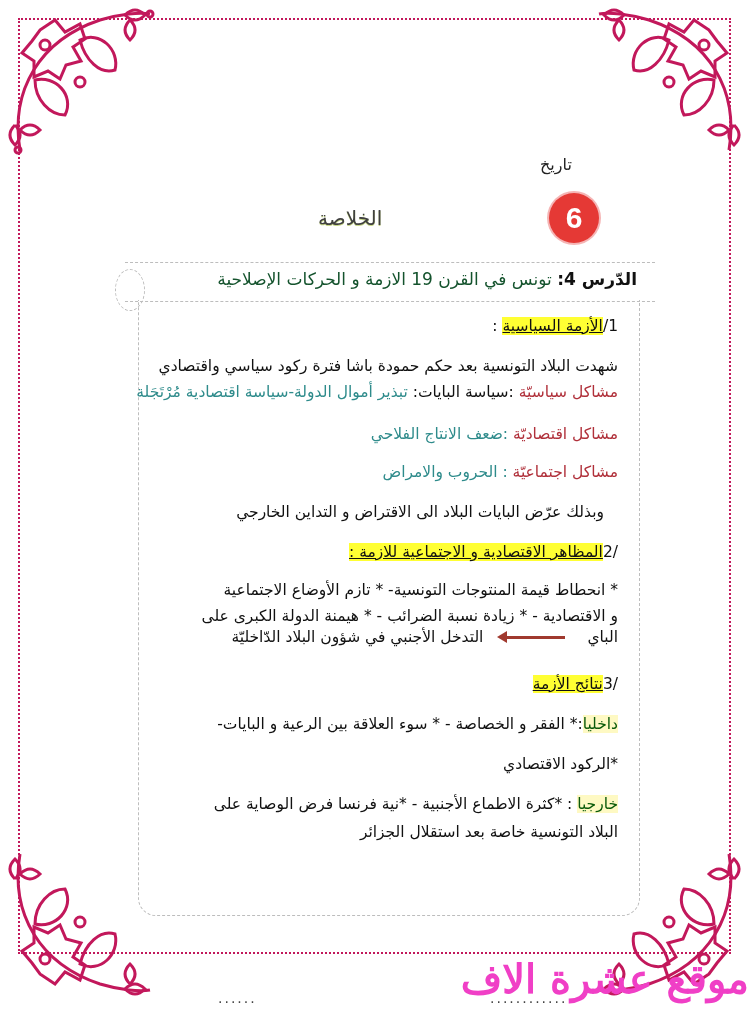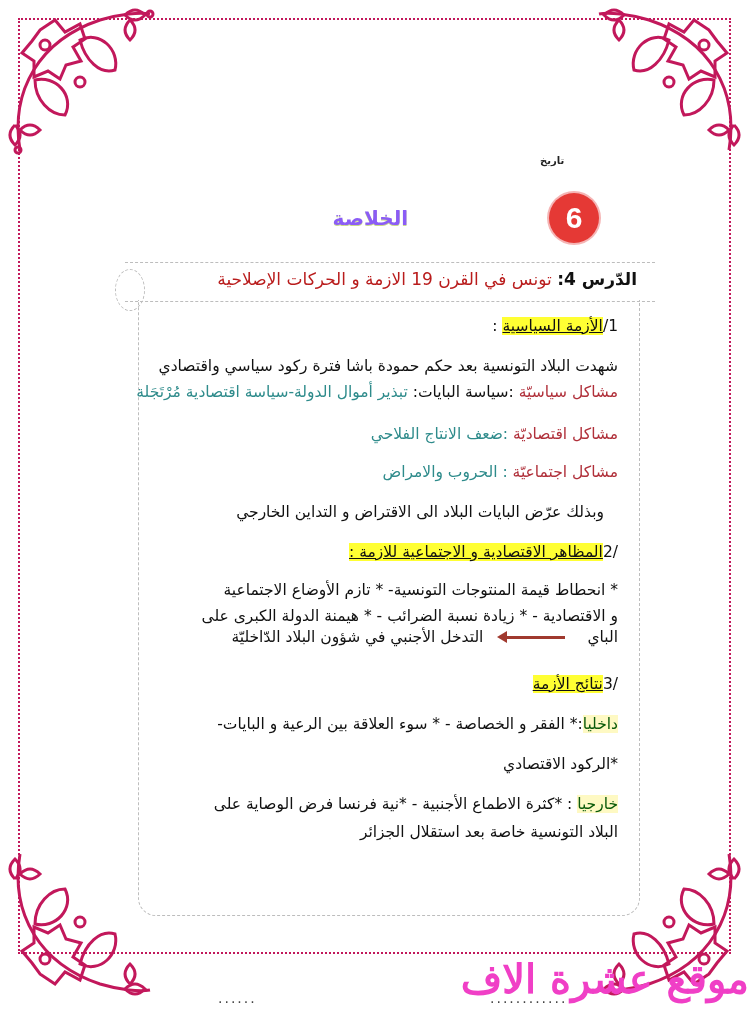--- a/index.html
+++ b/index.html
@@ -12,50 +12,50 @@
     border:2px dotted #c2185b;
   }
   .corner { position:absolute; width:160px; height:160px; }
   .corner svg { width:100%; height:100%; }
   .corner.tl { left:0; top:0; }
   .corner.tr { right:0; top:0; transform:scaleX(-1); }
   .corner.bl { left:0; bottom:20px; transform:scaleY(-1); }
   .corner.br { right:0; bottom:20px; transform:scale(-1,-1); }
 
   .date-label {
-    position:absolute; left:540px; top:155px; font-size:10px; font-weight:bold; color:#222;
+    position:absolute; left:540px; top:155px; font-size:16px; font-weight:normal; color:#222;
     direction:rtl;
   }
   .lesson-badge {
     position:absolute; left:549px; top:193px; width:50px; height:50px; border-radius:50%;
     background:#e53935; color:#fff; font-size:30px; font-weight:bold;
     display:flex; align-items:center; justify-content:center;
     box-shadow:0 0 0 2px #f5b5b5;
     font-family:"Liberation Sans", sans-serif;
   }
   .summary-title {
-    position:absolute; left:318px; top:206px; width:90px; text-align:right;
-    font-size:20px; font-weight:bold; color:#8b5cf6;
+    position:absolute; left:318px; top:206px; width:90px; text-align:left;
+    font-size:20px; font-weight:normal; color:#404040;
     text-shadow:0 1px 0 #c9d98a; direction:rtl;
   }
 
   .scroll-head {
     position:absolute; left:125px; top:262px; width:530px; height:38px;
     border-top:1.5px dashed #bdbdbd; border-bottom:1.5px dashed #bdbdbd;
   }
   .scroll-curl {
     position:absolute; left:-10px; top:6px; width:28px; height:40px;
     border:1.5px dashed #bdbdbd; border-radius:50%;
   }
   .lesson-title {
     position:absolute; right:18px; top:6px; direction:rtl; font-size:17px; white-space:nowrap;
     font-family:"DejaVu Sans", sans-serif;
   }
   .lesson-title .lbl { font-weight:bold; color:#111; }
-  .lesson-title .txt { color:#b91c1c;text-align:right; }
+  .lesson-title .txt { color:#14532d;text-align:right; }
 
   .scroll-body {
     position:absolute; left:138px; top:300px; width:500px; height:615px;
     border-right:1.5px dashed #bdbdbd; border-left:1.5px dashed #bdbdbd;
     border-bottom:1.5px dashed #bdbdbd; border-radius:0 0 18px 18px;
   }
 
   .content {
     position:absolute; left:130px; top:316px; width:488px; direction:rtl;
     font-size:15.5px; color:#111; line-height:1.35;

